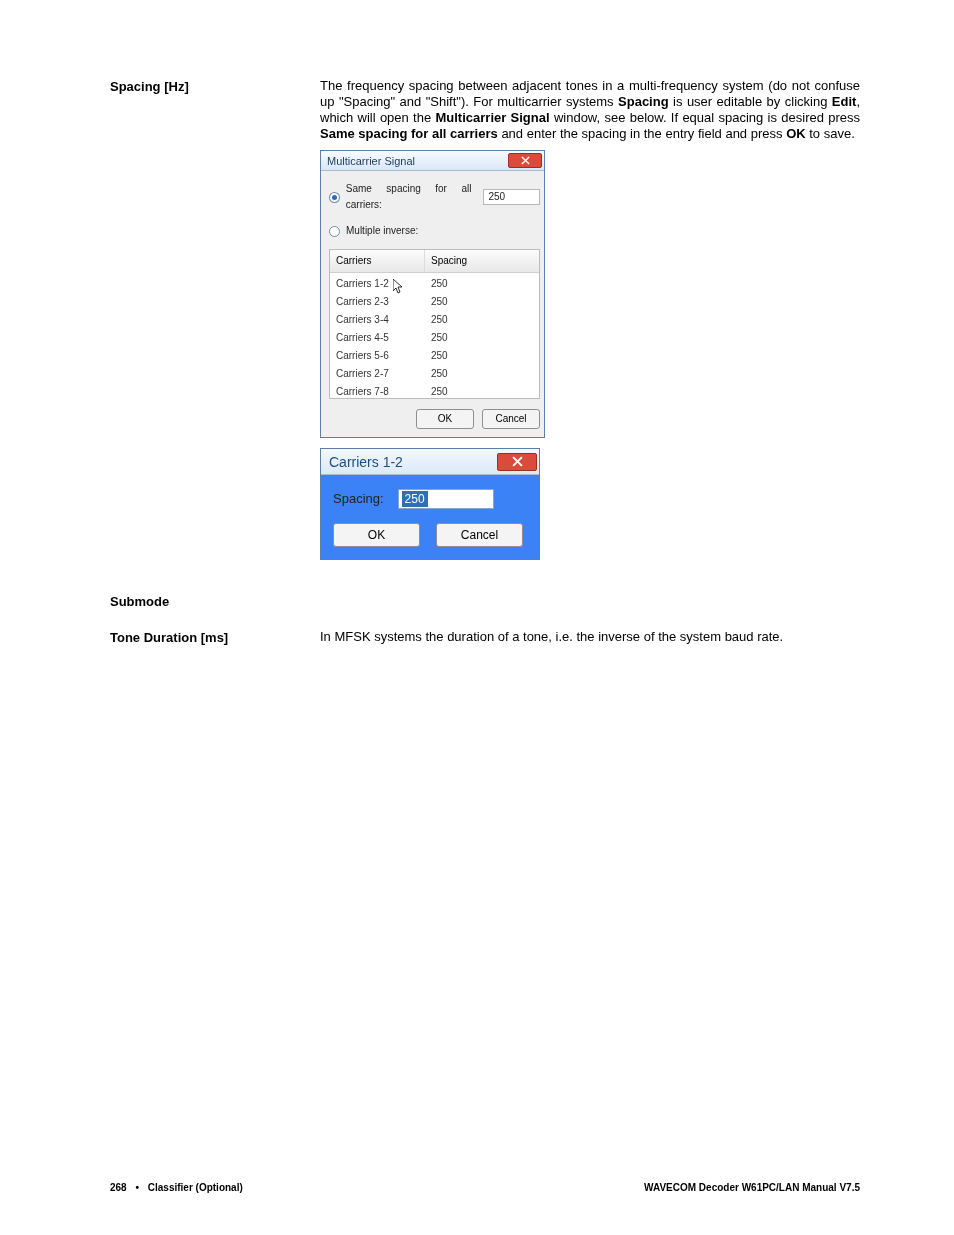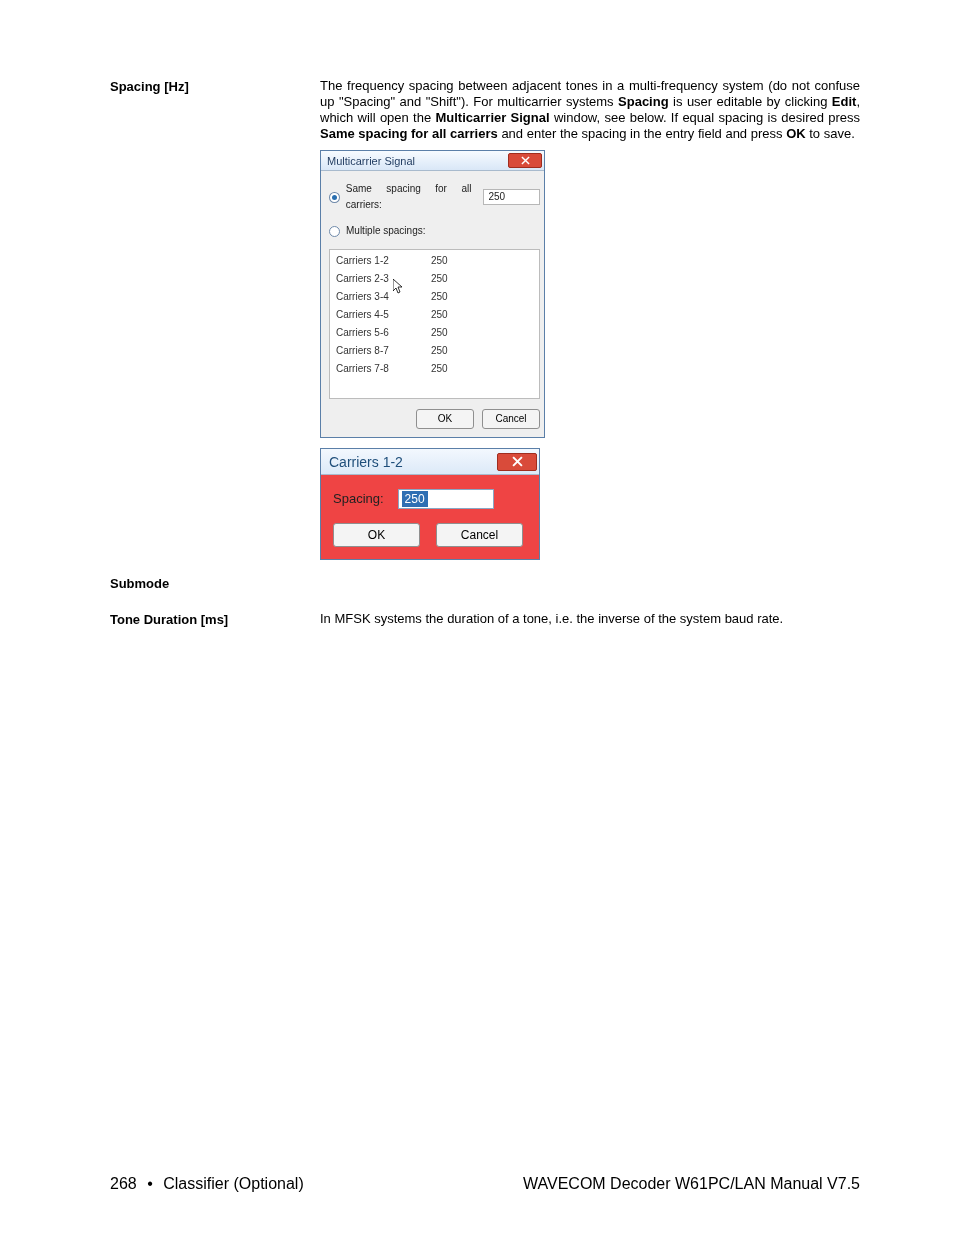--- a/index.html
+++ b/index.html
@@ -28,28 +28,28 @@
   .lrow .c1 { width:95px; padding:1px 6px; }
   .lrow .c2 { flex:1; padding:1px 6px; }
   .cursor { position:absolute; width:12px; height:16px; pointer-events:none; }
   .cursor svg { width:12px; height:16px; }
   .btrow { display:flex; justify-content:flex-end; gap:8px; margin-top:10px; }
   .winbtn { min-width:58px; height:20px; border:1px solid #8f8f8f; background:#f4f4f4; border-radius:3px; font-size:10px; display:flex; align-items:center; justify-content:center; }
   .dialog2 { margin: 8px 0 10px 0; width: 220px; border:1px solid #5b7fa8; font-family:"Segoe UI", Tahoma, sans-serif; }
   .dialog2 .titlebar2 { display:flex; justify-content:space-between; align-items:center; height:26px; padding:0 2px 0 8px; background:linear-gradient(#f3f8fe,#dce9f8); border-bottom:1px solid #a8bacd; font-size:14px; color:#1f4e7a; }
   .closebtn2 { width:40px; height:18px; background:#d94b3a; border:1px solid #a02d1f; border-radius:2px; display:flex; align-items:center; justify-content:center; }
   .closebtn2 svg { width:11px; height:11px; }
-  .dialog2 .body2 { background:#ef4444; padding:14px 16px 12px 12px; }
+  .dialog2 .body2 { background:#3b82f6; padding:14px 16px 12px 12px; }
   .sp-row { display:flex; align-items:center; gap:14px; margin-bottom:14px; }
   .sp-label { font-size:13px; color:#222; }
   .sp-input { width:96px; height:20px; border:1px solid #8aa6c4; background:#fff; display:flex; align-items:center; padding:0 3px; }
   .sp-input .sel { background:#2f6fb3; color:#fff; padding:0 3px; font-size:12px; }
   .btrow2 { display:flex; justify-content:space-between; gap:16px; }
   .winbtn2 { flex:1; height:24px; border:1px solid #8f8f8f; background:#f4f4f4; border-radius:3px; font-size:12px; display:flex; align-items:center; justify-content:center; }
-  .footer { position:absolute; left:110px; right:94px; bottom:42px; display:flex; justify-content:space-between; font-size:16px; font-weight:normal; }
+  .footer { position:absolute; left:110px; right:94px; bottom:42px; display:flex; justify-content:space-between; font-size:10px; font-weight:bold; }
   .footer .dot { padding:0 6px; }
   .listwrap { position:relative; }
 </style>
 </head>
 <body>
 
 <div class="page">
 
   <div class="row">
     <div class="label-col">Spacing [Hz]</div>
@@ -71,24 +71,28 @@
           <div class="radio-row">
             <span class="radio checked"></span>
             <span>Same spacing for all carriers:</span>
             <span style="flex:1"></span>
             <div class="numfield">
                 <span>250</span>
               </div>
           </div>
           <div class="radio-row">
             <span class="radio"></span>
-            <span>Multiple spacings:</span>
+            <span>Multiple inverse:</span>
           </div>
           <div class="listwrap">
             <div class="listbox">
+              <div class="listhead">
+                <div class="c1">Carriers</div>
+                <div class="c2">Spacing</div>
+              </div>
               <div class="listrows" id="d1rows">
                   <div class="lrow">
                     <div class="c1">Carriers 1-2</div>
                     <div class="c2">250</div>
                   </div>
                   <div class="lrow">
                     <div class="c1">Carriers 2-3</div>
                     <div class="c2">250</div>
                   </div>
                   <div class="lrow">
@@ -97,21 +101,21 @@
                   </div>
                   <div class="lrow">
                     <div class="c1">Carriers 4-5</div>
                     <div class="c2">250</div>
                   </div>
                   <div class="lrow">
                     <div class="c1">Carriers 5-6</div>
                     <div class="c2">250</div>
                   </div>
                   <div class="lrow">
-                    <div class="c1">Carriers 8-7</div>
+                    <div class="c1">Carriers 2-7</div>
                     <div class="c2">250</div>
                   </div>
                   <div class="lrow">
                     <div class="c1">Carriers 7-8</div>
                     <div class="c2">250</div>
                   </div>
                 </div>
             </div>
             <div class="cursor" style="left:64px; top:30px;">
               <svg viewBox="0 0 12 16">
@@ -154,21 +158,21 @@
             <div class="winbtn2">
                 <span>Cancel</span>
               </div>
           </div>
         </div>
       </div>
 
     </div>
   </div>
 
-  <div class="row" style="margin-top:5px;align-items:center;">
+  <div class="row" style="margin-top:23px;align-items:center;">
     <div class="label-col">Submode</div>
   </div>
 
   <div class="row" style="margin-top:18px;justify-content:flex-end;">
     <div class="label-col">Tone Duration [ms]</div>
     <div class="body-col">In MFSK systems the duration of a tone, i.e. the inverse of the system baud rate.</div>
   </div>
 
   <div class="footer">
     <div>

